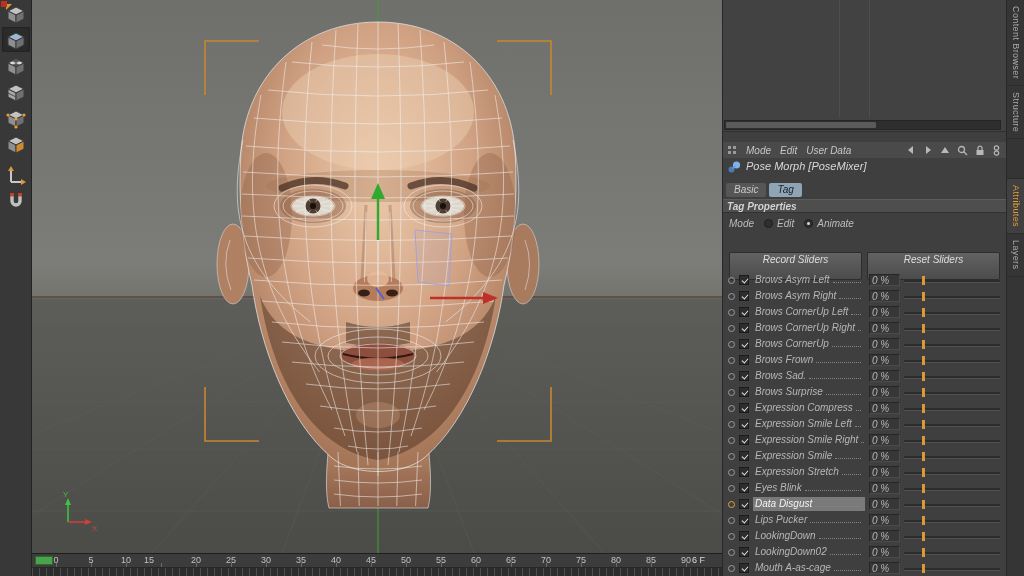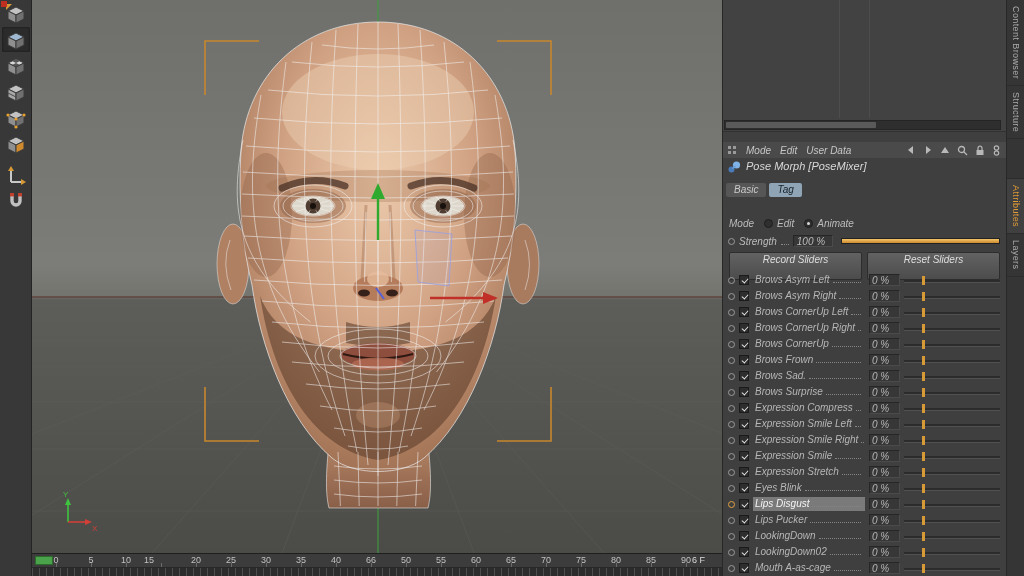--- a/index.html
+++ b/index.html
@@ -338,21 +338,21 @@
       <span class="tl-frame">6 F</span>
     <span class="tlabel" style="left: 24px;">0</span>
         <span class="tlabel" style="left: 59px;">5</span>
         <span class="tlabel" style="left: 94px;">10</span>
         <span class="tlabel" style="left: 117px;">15</span>
         <span class="tlabel" style="left: 164px;">20</span>
         <span class="tlabel" style="left: 199px;">25</span>
         <span class="tlabel" style="left: 234px;">30</span>
         <span class="tlabel" style="left: 269px;">35</span>
         <span class="tlabel" style="left: 304px;">40</span>
-        <span class="tlabel" style="left: 339px;">66</span>
+        <span class="tlabel" style="left: 339px;">45</span>
         <span class="tlabel" style="left: 374px;">50</span>
         <span class="tlabel" style="left: 409px;">55</span>
         <span class="tlabel" style="left: 444px;">60</span>
         <span class="tlabel" style="left: 479px;">65</span>
         <span class="tlabel" style="left: 514px;">70</span>
         <span class="tlabel" style="left: 549px;">75</span>
         <span class="tlabel" style="left: 584px;">80</span>
         <span class="tlabel" style="left: 619px;">85</span>
         <span class="tlabel" style="left: 654px;">90</span>
       </div>
@@ -411,42 +411,34 @@
         <line x1="5.5" y1="8.5" x2="8.5" y2="6" stroke="#6a9fd8" stroke-width="1.4"></line>
       </svg>
       <span>Pose Morph [PoseMixer]</span>
     </div>
 
     <div class="tabsrow">
       <span class="tab">Basic</span>
       <span class="tab active">Tag</span>
     </div>
 
+    <div class="sechdr">Tag Properties</div>
 
     <div class="moderow">
       <span>Mode</span>
       <span class="opt">
         <span class="radio"></span>
         <span>Edit</span>
       </span>
       <span class="opt selected">
         <span class="radio"></span>
         <span>Animate</span>
       </span>
     </div>
 
-    <div class="strrow">
-      <span class="kdot"></span>
-      <span>Strength</span>
-      <span class="ldr"></span>
-      <span class="vbox">100 %</span>
-      <span class="sslider">
-          <span class="sfill"></span>
-        </span>
-    </div>
 
     <div class="btnrow">
       <span class="btn">Record Sliders</span>
       <span class="btn">Reset Sliders</span>
     </div>
 
     <div class="slist">
         <div class="srow">
     <span class="kdot"></span>
     <span class="cbox"></span>
@@ -612,21 +604,21 @@
     </span>
     <span class="vbox2">0 %</span>
     <span class="strack">
       <span class="stick"></span>
     </span>
   </div>
         <div class="srow sel">
     <span class="kdot"></span>
     <span class="cbox"></span>
     <span class="ncell">
-      <span class="nm">Lips Disgust</span>
+      <span class="nm">Data Disgust</span>
       <span class="ldr2"></span>
     </span>
     <span class="vbox2">0 %</span>
     <span class="strack">
       <span class="stick"></span>
     </span>
   </div>
         <div class="srow">
     <span class="kdot"></span>
     <span class="cbox"></span>

